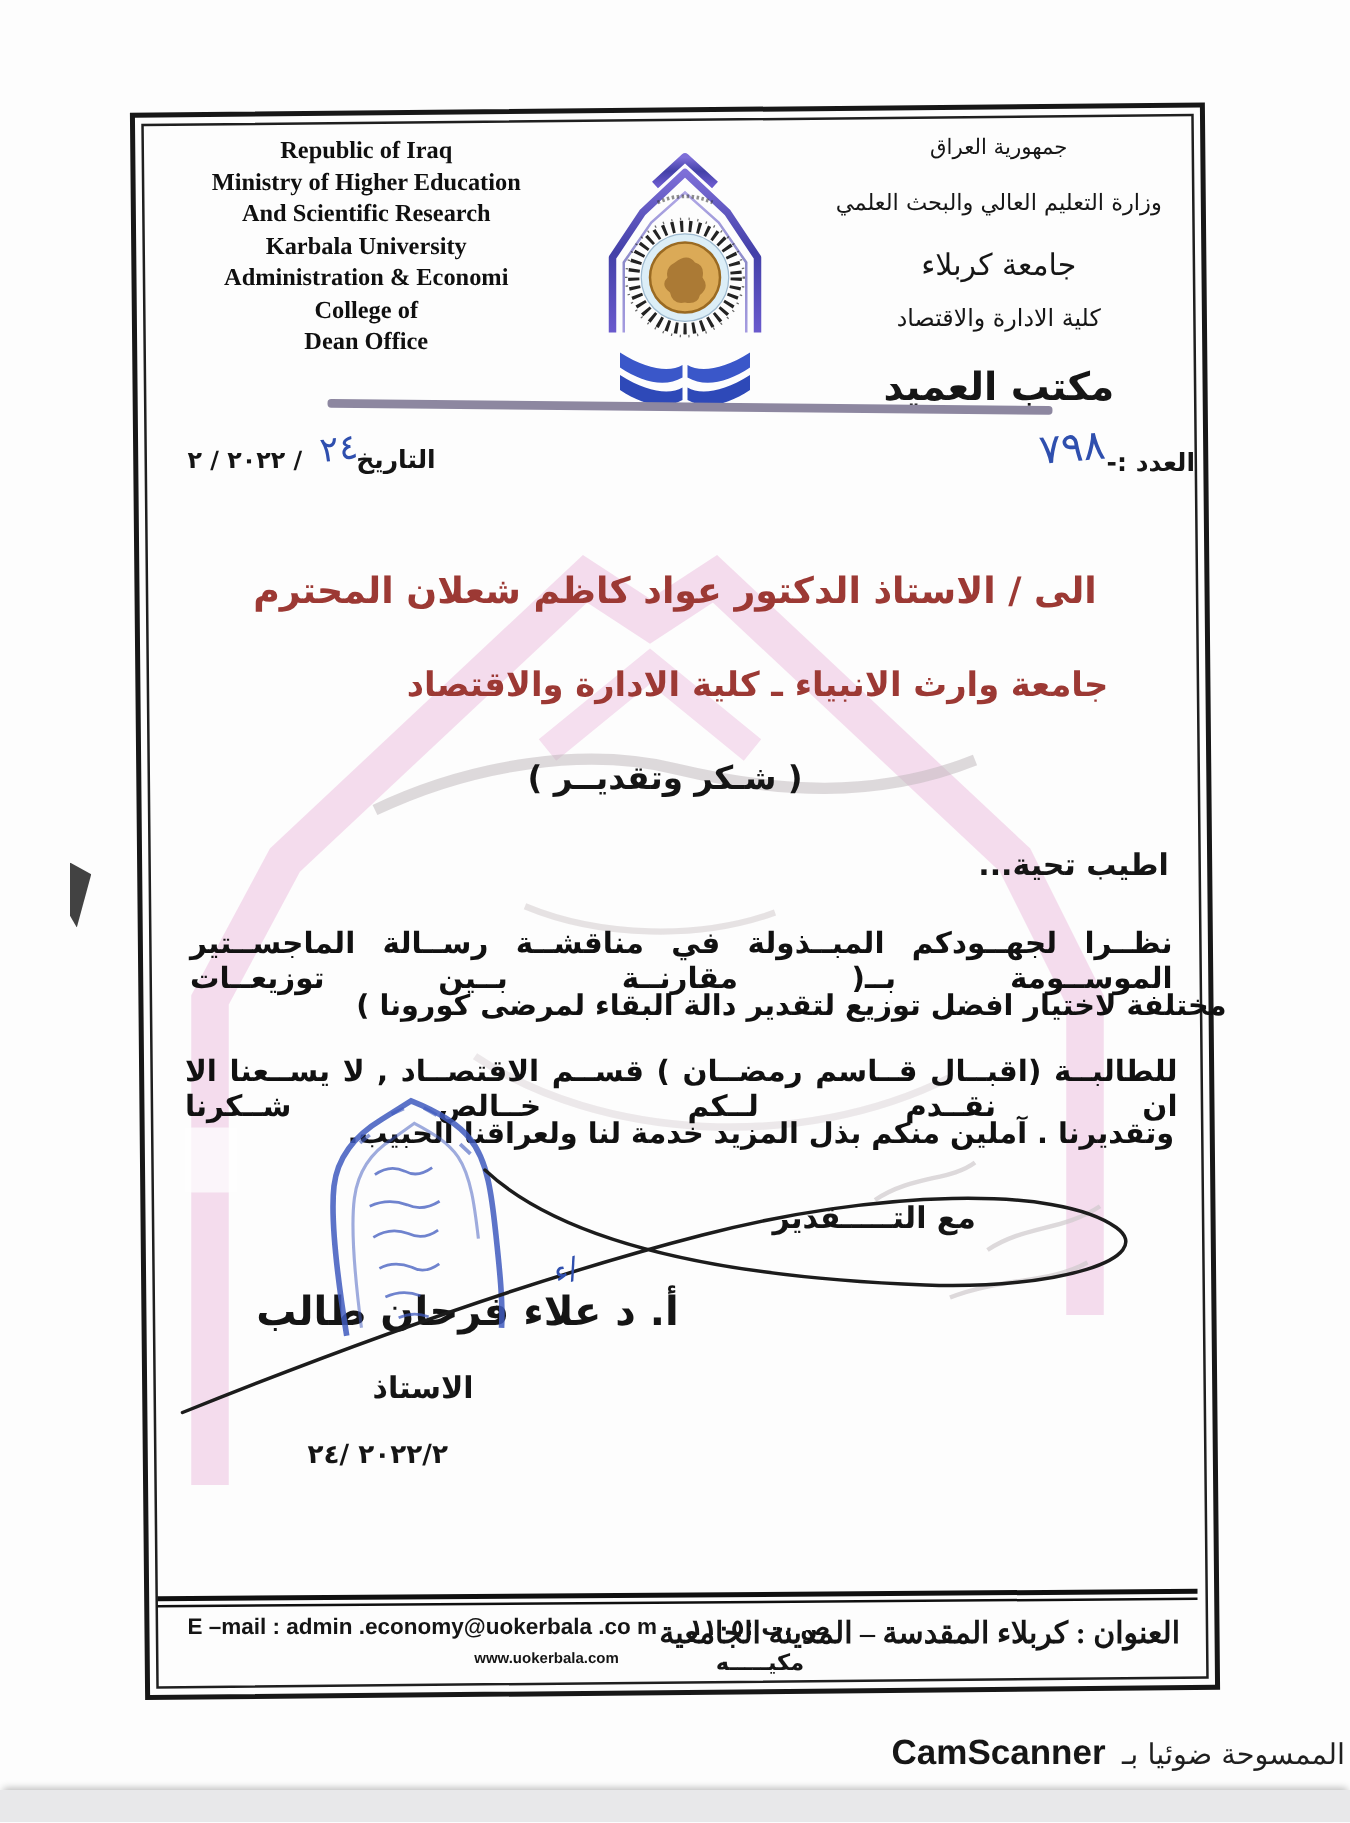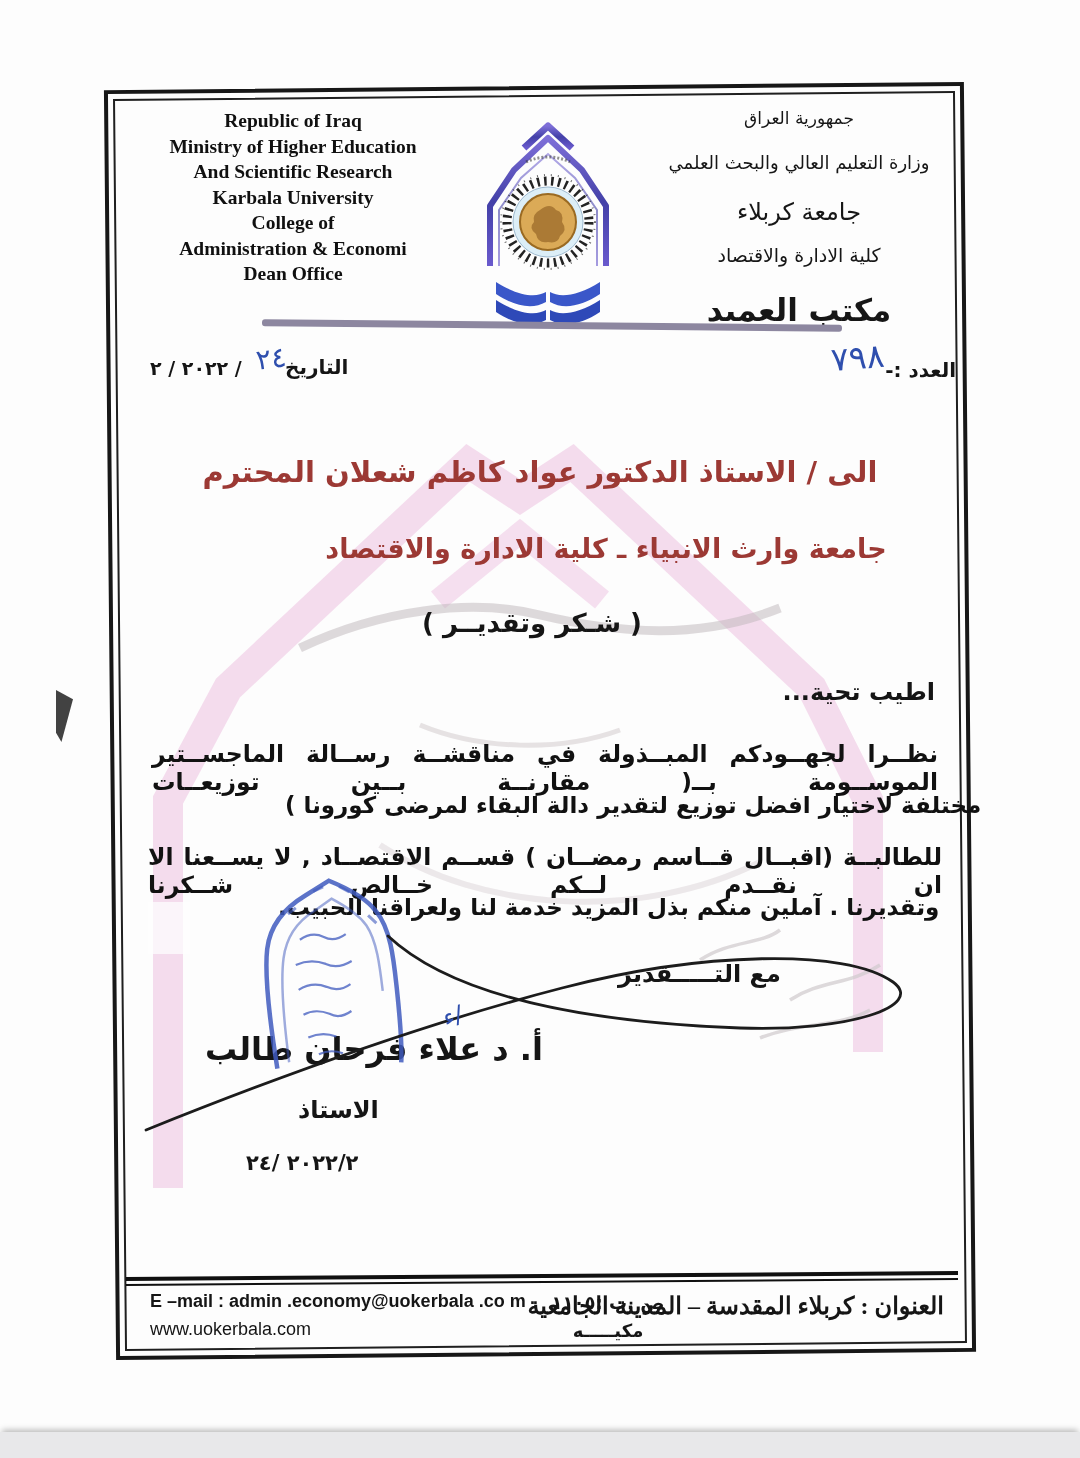--- a/index.html
+++ b/index.html
@@ -50,21 +50,21 @@
   .sig-title{left:298px;top:1096px;font-size:24px;font-weight:bold;direction:rtl;}
   .sig-date{left:246px;top:1151px;font-size:21px;font-weight:bold;direction:ltr;letter-spacing:1px;}
 
   
   .f-line1{position:absolute;left:126px;top:1274px;width:832px;height:4px;background:#101010;transform:rotate(-0.4deg);z-index:3;}
   .f-line2{position:absolute;left:126px;top:1281px;width:832px;height:2px;background:#101010;transform:rotate(-0.4deg);z-index:3;}
   .f-address{right:136px;top:1292px;font-size:24px;font-weight:bold;direction:rtl;font-family:Liberation Serif, serif;}
   .f-pob1{left:528px;top:1292px;width:160px;text-align:center;font-size:18px;font-weight:bold;direction:rtl;}
   .f-pob2{left:528px;top:1320px;width:160px;text-align:center;font-size:18px;font-weight:bold;direction:rtl;}
   .f-email{left:150px;top:1291px;width:345px;text-align:center;font-family:"Liberation Sans",sans-serif;font-size:18px;font-weight:bold;}
-  .f-web{left:150px;top:1319px;width:345px;text-align:left;font-family:"Liberation Sans",sans-serif;font-size:18px;font-weight:normal;}
+  .f-web{left:150px;top:1319px;width:345px;text-align:right;font-family:"Liberation Sans",sans-serif;font-size:12px;font-weight:bold;}
 
   
   .scan-line{position:absolute;right:4px;top:1386px;direction:rtl;z-index:7;white-space:nowrap;}
   .scan-ar{font-size:23px;color:#1f1f1f;}
   .scan-brand{font-family:"Liberation Sans",sans-serif;font-size:28px;font-weight:bold;color:#161616;margin-right:8px;}
   .gray-bottom{position:absolute;left:0;top:1432px;width:1080px;height:26px;background:#e8e8ea;
                box-shadow:0 -4px 6px -2px rgba(0,0,0,0.28);z-index:7;}
 
   .edge-artifact{position:absolute;left:56px;top:690px;width:17px;height:52px;background:#2e2e2e;opacity:.9;
                  clip-path:polygon(0 0,100% 18%,32% 100%,0 82%);z-index:3;}
@@ -87,22 +87,22 @@
   </svg>
 
   <div class="frame"></div>
   <div class="edge-artifact"></div>
 
   <div class="en-head">
     <div>Republic of Iraq</div>
     <div>Ministry of Higher Education</div>
     <div>And Scientific Research</div>
     <div>Karbala University</div>
+    <div>Administration &amp; Economi</div>
     <div>College of</div>
-    <div>Administration &amp; Economi</div>
     <div>Dean Office</div>
   </div>
 
   <svg width="164" height="222" viewBox="0 0 164 222" style="left:466px;top:114px;z-index:3;">
     <defs>
       <linearGradient id="gp" x1="0" y1="0" x2="0" y2="1">
         <stop offset="0" stop-color="#7e6fd8"></stop>
           <stop offset="0.5" stop-color="#4340a8"></stop>
           <stop offset="1" stop-color="#6a5acd"></stop>
       </linearGradient>
@@ -179,15 +179,19 @@
   </svg>
 
   <div class="f-line1"></div>
   <div class="f-line2"></div>
   <div class="txt f-address">العنوان : كربلاء المقدسة – المدينة الجامعية</div>
   <div class="txt f-pob1">ص .ب :١١٠٥</div>
   <div class="txt f-pob2">مكيـــــه</div>
   <div class="txt f-email">E –mail : admin .economy@uokerbala .co m</div>
   <div class="txt f-web">www.uokerbala.com</div>
 
+  <div class="scan-line">
+    <span class="scan-ar">الممسوحة ضوئيا بـ</span>
+    <span class="scan-brand">CamScanner</span>
+  </div>
   <div class="gray-bottom"></div>
 
 </div>
 
 </body></html>

